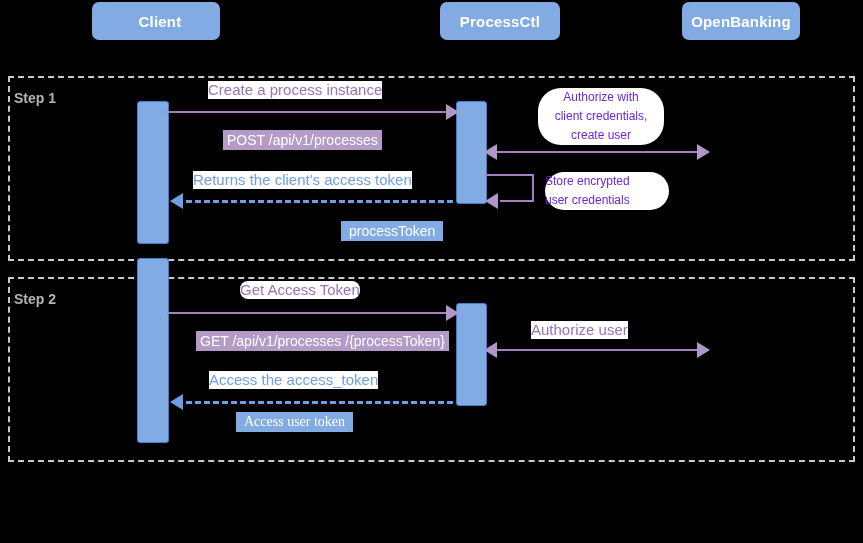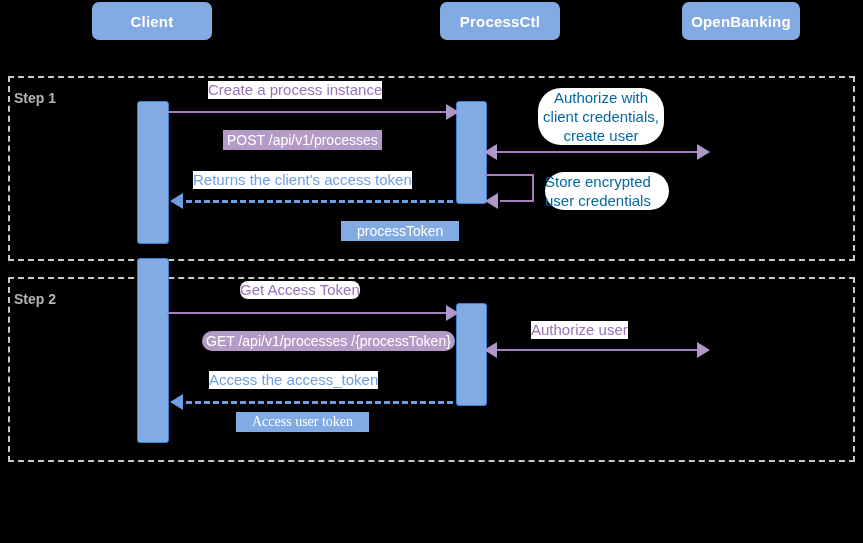--- a/index.html
+++ b/index.html
@@ -16,42 +16,42 @@
       border-radius:3px;}
 
   .frame{position:absolute;border:2px dashed #c9c9c9;box-sizing:border-box;}
   .frame-label{position:absolute;color:#b3b3b3;font-weight:bold;font-size:14px;
       white-space:nowrap;}
 
   .msg-label{position:absolute;white-space:pre;line-height:18px;font-size:15px;}
   .lbl-purple{color:#9a72b8;background:#ffffff;}
   .lbl-blue{color:#6f9fe0;background:#ffffff;}
   .tag-purple{color:#ffffff;background:#b49ac6;padding:1px 4px;font-size:14px;}
-  .tag-blue{color:#ffffff;background:#82abe3;padding:1px 16px;font-size:14px;}
-  .note-purple{color:#0369a1;background:#ffffff;text-align:center;font-size:15px;
+  .tag-blue{color:#ffffff;background:#82abe3;padding:1px 8px;font-size:14px;}
+  .note-purple{color:#6d28d9;background:#ffffff;text-align:center;font-size:12px;
       line-height:19px;border-radius:23px;}
 
   .line{position:absolute;height:2px;background:#a57fbe;}
   .line-blue-dash{position:absolute;height:0;border-top:3px dashed #6f9fe0;}
   .vline{position:absolute;width:2px;background:#a57fbe;}
 
   .arrowhead{position:absolute;width:0;height:0;}
   .ah-right{border-top:8px solid transparent;border-bottom:8px solid transparent;
       border-left:13px solid #b197c9;}
   .ah-left{border-top:8px solid transparent;border-bottom:8px solid transparent;
       border-right:13px solid #b197c9;}
   .ah-left-blue{border-top:8px solid transparent;border-bottom:8px solid transparent;
       border-right:13px solid #6f9fe0;}
 </style>
 </head>
 <body>
 
 <div id="stage">
 
-  <div class="participant" style="left:92px;top:2px;width:120px;height:38px;">
+  <div class="participant" style="left:92px;top:2px;width:120px;height:38px;padding-left:8px;">
     <span>Client</span>
   </div>
   <div class="participant" style="left:412px;top:2px;width:120px;height:38px;margin-left:28px;">
     <span>ProcessCtl</span>
   </div>
   <div class="participant" style="left:653px;top:2px;width:118px;height:38px;margin-left:29px;">
     <span>OpenBanking</span>
   </div>
 
   <div class="frame" style="left:8px;top:76px;width:847px;height:185px;"></div>
@@ -83,21 +83,21 @@
   <div class="note-purple" style="position:absolute;left:545px;top:172px;width:124px;text-align:left;">Store encrypted<br>user credentials</div>
 
   <div class="msg-label lbl-blue" style="left:193px;top:171px;">Returns the client's access token</div>
   <div class="line-blue-dash" style="left:186px;top:200px;width:267px;"></div>
   <div class="arrowhead ah-left-blue" style="left:170px;top:193px;"></div>
   <div class="msg-label tag-blue" style="left:341px;top:221px;">processToken</div>
 
   <div class="msg-label lbl-purple" style="left:240px;top:281px;border-radius:8px;">Get Access Token</div>
   <div class="line" style="left:167px;top:312px;width:281px;"></div>
   <div class="arrowhead ah-right" style="left:446px;top:305px;"></div>
-  <div class="msg-label tag-purple" style="left:202px;top:331px;border-radius:10px;">GET /api/v1/processes /{processToken}</div>
+  <div class="msg-label tag-purple" style="left:196px;top:331px;">GET /api/v1/processes /{processToken}</div>
 
   <div class="msg-label lbl-purple" style="left:531px;top:321px;">Authorize user</div>
   <div class="line" style="left:490px;top:349px;width:215px;"></div>
   <div class="arrowhead ah-right" style="left:697px;top:342px;"></div>
   <div class="arrowhead ah-left" style="left:484px;top:342px;"></div>
 
   <div class="msg-label lbl-blue" style="left:209px;top:371px;">Access the access_token</div>
   <div class="line-blue-dash" style="left:186px;top:401px;width:267px;"></div>
   <div class="arrowhead ah-left-blue" style="left:170px;top:394px;"></div>
   <div class="msg-label tag-blue" style="left:236px;top:412px;font-family:Liberation Serif, serif;">Access user token</div>

